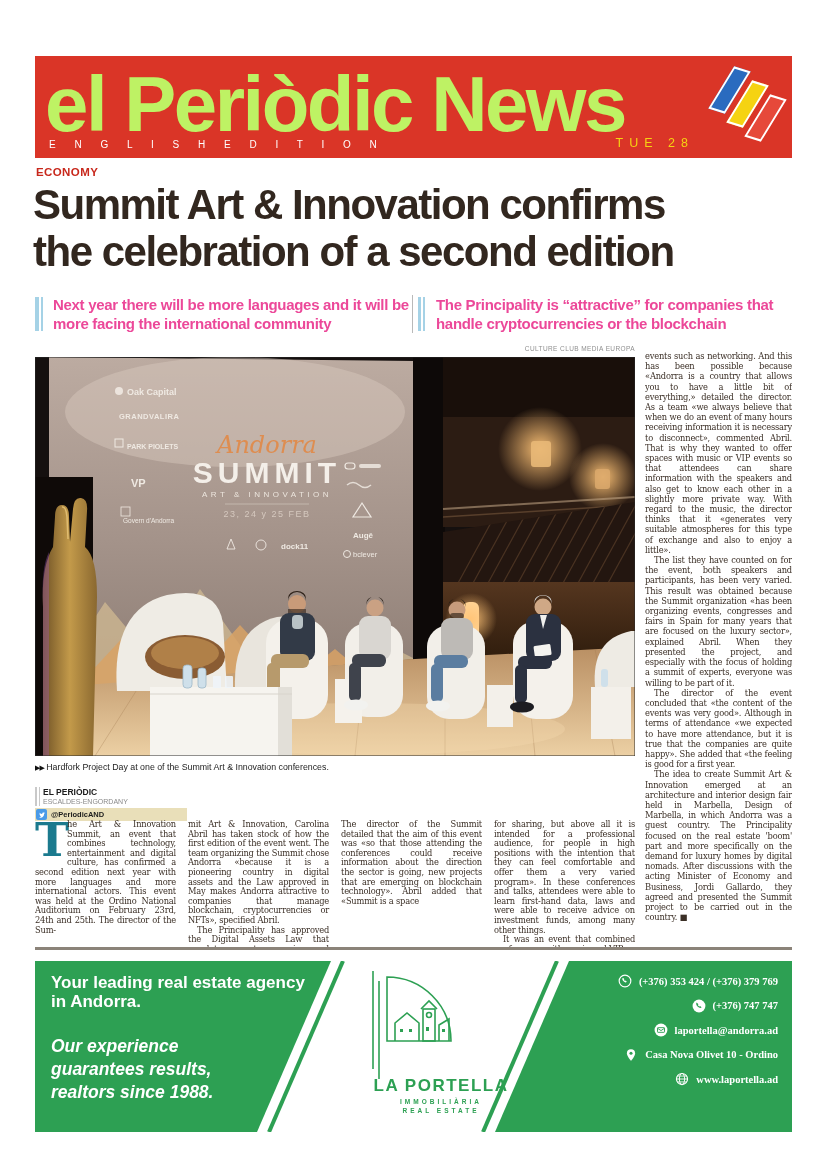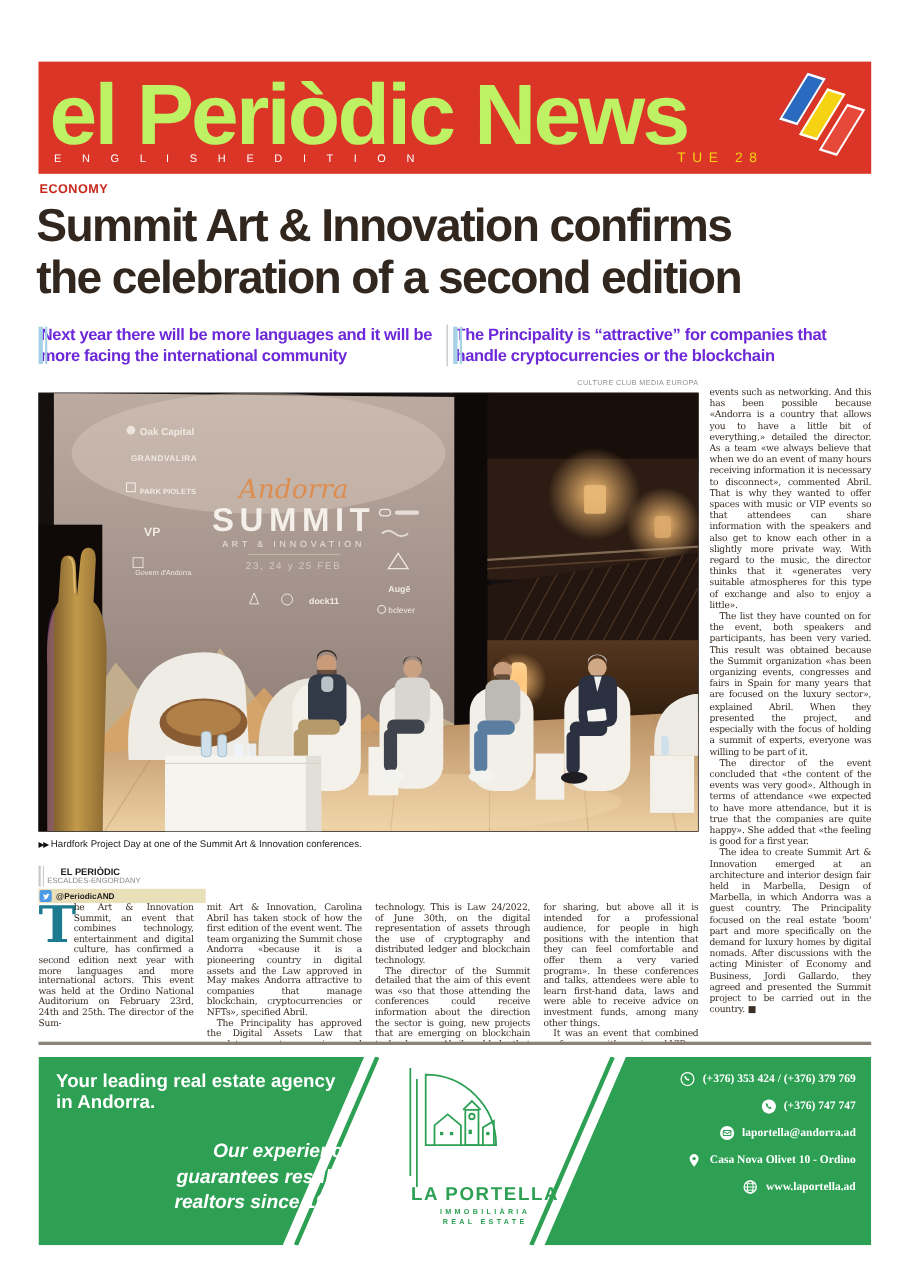--- a/index.html
+++ b/index.html
@@ -18,61 +18,61 @@
                   transform:skewX(-18deg) rotate(16deg);}
   .bar.b{left:8px;top:0;background:#2a6bbf;}
   .bar.y{left:26px;top:14px;background:#f5d312;}
   .bar.r{left:44px;top:28px;background:#e6493a;}
   
   .kicker{position:absolute;left:36px;top:166px;color:#c8281c;font-weight:bold;
           font-size:11.5px;letter-spacing:.4px;}
   .headline{position:absolute;left:33px;top:181px;width:762px;margin:0;color:#32271f;
             font-size:42px;line-height:47px;letter-spacing:-1.5px;font-weight:bold;}
   .subheads{position:absolute;left:35px;top:295px;width:757px;display:flex;}
-  .subhead{width:366px;padding-left:2px;position:relative;color:#6d28d9;
+  .subhead{width:366px;padding-left:18px;position:relative;color:#ec4899;
            font-size:15px;line-height:19px;font-weight:bold;letter-spacing:-0.3px;}
   .subhead::before{content:"";position:absolute;left:0;top:2px;bottom:2px;width:3.5px;background:#a5d2e6;}
   .subhead::after{content:"";position:absolute;left:5.5px;top:2px;bottom:2px;width:2px;background:#a5d2e6;}
   .subdivider{width:1px;background:#b9b9b9;margin:0 5px 0 3px;}
   
   .credit{position:absolute;left:35px;top:345px;width:600px;text-align:right;color:#8f8f8f;
           font-size:6.5px;letter-spacing:.4px;}
   .photo{position:absolute;left:35px;top:357px;width:600px;height:399px;background:#15100f;}
   .caption{position:absolute;left:35px;top:762px;width:600px;color:#242424;font-size:8.8px;}
   .cap-arrows{font-size:7px;letter-spacing:-1px;color:#111;}
   
   .serif{font-family:"DejaVu Serif",serif;color:#3b2f26;text-align:justify;}
   .right-col{position:absolute;left:645px;top:351px;width:147px;height:590px;overflow:hidden;
              font-size:8.3px;line-height:10.2px;letter-spacing:-0.2px;}
   .right-col p,.col p{margin:0;}
   .right-col p + p,.col p + p{text-indent:9px;}
   
   .byline{position:absolute;left:35px;top:787px;width:152px;}
-  .by-source{font-size:8.5px;font-weight:bold;color:#1c1c1c;padding-left:20px;position:relative;}
+  .by-source{font-size:8.5px;font-weight:bold;color:#1c1c1c;padding-left:8px;position:relative;}
   .by-source::before{content:"";position:absolute;left:0;top:0;bottom:-9px;width:2px;background:#c9c9c9;}
   .by-source::after{content:"";position:absolute;left:3.5px;top:0;bottom:-9px;width:1.5px;background:#c9c9c9;}
   .by-place{font-size:7px;color:#8a8a8a;padding-left:8px;margin-top:1px;}
   .by-twitter{margin-top:3px;background:#e9dfb9;height:13px;display:flex;align-items:center;
               gap:4px;padding-left:1px;font-size:7.5px;font-weight:bold;color:#1c1c1c;}
   .tw-icon{width:11px;height:11px;background:#4a9ae8;border-radius:2px;display:inline-flex;
            align-items:center;justify-content:center;}
   .tw-icon svg{width:8px;height:8px;fill:#ffffff;}
   
   .cols{position:absolute;left:35px;top:820px;width:600px;height:127px;display:flex;gap:12px;overflow:hidden;}
   .col{width:141px;font-size:8.3px;line-height:9.6px;letter-spacing:-0.2px;}
   .dropcap{float:left;width:32px;height:39px;font-family:"DejaVu Serif",serif;font-weight:bold;
            font-size:46px;line-height:40px;color:#1b7a8e;}
   .endrule{position:absolute;left:35px;top:947px;width:757px;height:3px;background:#8b8379;}
   
   .ad{position:absolute;left:35px;top:961px;width:757px;height:171px;}
   .ad svg.panel{position:absolute;top:0;height:171px;}
   .ad-left-text{position:absolute;left:16px;top:12px;color:#ffffff;font-weight:bold;
                 font-size:17px;line-height:19px;width:270px;}
   .ad-tagline{position:absolute;left:16px;top:74px;color:#ffffff;font-weight:bold;font-style:italic;
-              font-size:17.5px;line-height:23px;width:270px;text-align:right;}
+              font-size:17.5px;line-height:23px;width:270px;}
   .ad-contacts{position:absolute;right:14px;top:13px;width:300px;display:flex;flex-direction:column;
                align-items:flex-end;gap:10.5px;font-family:Liberation Serif, serif;}
   .contact-row{display:flex;align-items:center;gap:7px;color:#ffffff;font-weight:bold;font-size:10.5px;}
   .contact-row svg{width:14px;height:14px;display:block;}
   .ad-logo{position:absolute;left:318px;top:6px;width:160px;height:158px;}
 </style>
 </head>
 <body>
 
 <div class="page">
@@ -327,21 +327,20 @@
 
   <div class="cols serif">
     <div class="col c1">
       <span class="dropcap">T</span><span>he Art &amp; Innovation Summit, an event that combines technology, entertainment and digital culture, has confirmed a second edition next year with more languages and more international actors. This event was held at the Ordino National Auditorium on February 23rd, 24th and 25th. The director of the Sum-</span>
     </div>
     <div class="col">
         <p>mit Art &amp; Innovation, Carolina Abril has taken stock of how the first edition of the event went. The team organizing the Summit chose Andorra «because it is a pioneering country in digital assets and the Law approved in May makes Andorra attractive to companies that manage blockchain, cryptocurrencies or NFTs», specified Abril.</p>
         <p>The Principality has approved the Digital Assets Law that regulates cryptocurrencies and blockchain</p>
       </div>
     <div class="col">
-        <p>technology. This is Law 24/2022, of June 30th, on the digital representation of assets through the use of cryptography and distributed ledger and blockchain technology.</p>
         <p>The director of the Summit detailed that the aim of this event was «so that those attending the conferences could receive information about the direction the sector is going, new projects that are emerging on blockchain technology». Abril added that «Summit is a space</p>
       </div>
     <div class="col">
         <p>for sharing, but above all it is intended for a professional audience, for people in high positions with the intention that they can feel comfortable and offer them a very varied program». In these conferences and talks, attendees were able to learn first-hand data, laws and were able to receive advice on investment funds, among many other things.</p>
         <p>It was an event that combined conferences with music and VIP</p>
       </div>
   </div>
 
   <div class="endrule"></div>
 

